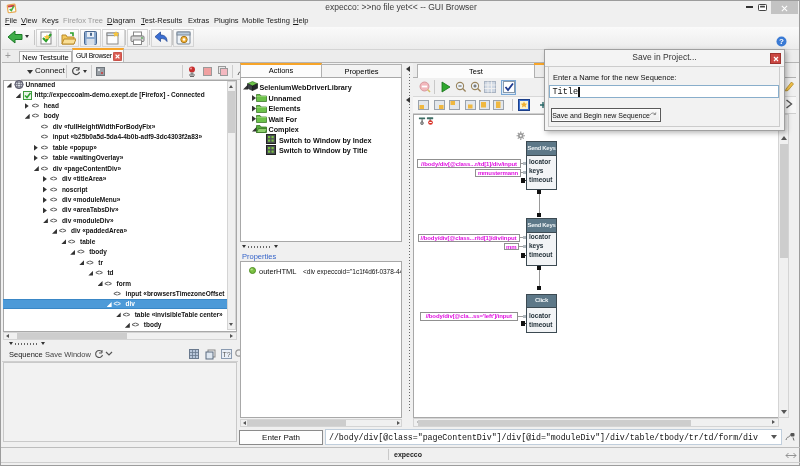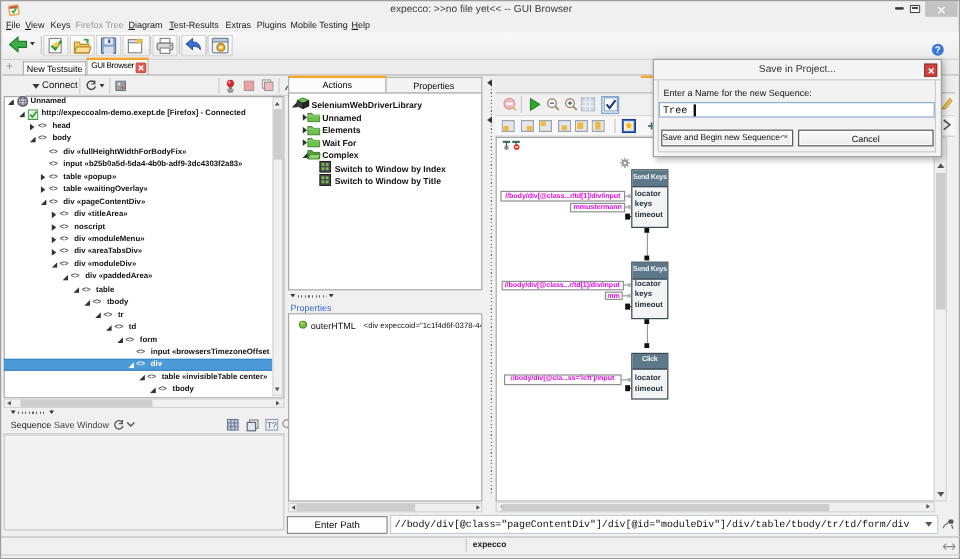--- a/index.html
+++ b/index.html
@@ -369,20 +369,21 @@
   <div class="sbv" style="left:239px;top:418px;width:162px;height:8px;"></div>
   <div class="sarr" style="left:242px;top:420px;border-top:2.5px solid transparent;border-bottom:2.5px solid transparent;border-right:3.5px solid #555;"></div>
   <div class="thumb" style="left:246px;top:419px;width:99px;height:6px;"></div>
   <div class="sarr" style="left:396px;top:420px;border-top:2.5px solid transparent;border-bottom:2.5px solid transparent;border-left:3.5px solid #555;"></div>
 
   <div class="abs vdots" style="left:408px;top:73px;width:1px;height:338px;"></div>
   <div class="sarr" style="left:405px;top:65px;border-top:3px solid transparent;border-bottom:3px solid transparent;border-right:4.5px solid #333;"></div>
   <div class="sarr" style="left:405px;top:96px;border-top:3px solid transparent;border-bottom:3px solid transparent;border-right:4.5px solid #333;"></div>
 
   <div class="abs" style="left:412px;top:62px;width:383px;height:15px;background:#ececec;border-bottom:1px solid #b0b0b0;box-sizing:border-box;"></div>
+  <div class="abs" style="left:416px;top:63px;width:118px;height:14px;background:#fcfcfc;border:1px solid #b0b0b0;border-bottom:none;box-sizing:border-box;font-size:7.5px;text-align:center;line-height:13px;">Test</div>
   <div class="abs" style="left:533px;top:61.5px;width:10px;height:2.5px;background:#f7a428;"></div>
 
   <div class="abs" style="left:412px;top:77px;width:383px;height:19px;background:#f0f0f0;border-bottom:1px solid #d8d8d8;box-sizing:border-box;">
     <svg class="abs" style="left:6px;top:3px" width="12" height="12" viewBox="0 0 12 12">
         <circle cx="5.5" cy="5.5" r="4.5" fill="#f2b8bc" stroke="#d8999e"></circle>
         <rect x="2.8" y="4.6" width="5.4" height="1.8" fill="#fff"></rect>
         <path d="M8.5 8.5 L11 11" stroke="#d8c06a" stroke-width="1.6"></path>
       </svg>
     <div class="abs" style="left:21px;top:2px;width:1px;height:14px;background:#c9c9c9;"></div>
     <svg class="abs" style="left:28px;top:3px" width="10" height="12" viewBox="0 0 10 12">
@@ -538,27 +539,26 @@
   <div class="abs" style="left:543px;top:48px;width:241px;height:82px;background:#f4f4f4;border:1px solid #9f9f9f;box-sizing:border-box;box-shadow:2px 2px 5px rgba(0,0,0,0.28);"></div>
   <div class="abs" style="left:543px;top:51px;width:241px;text-align:center;font-size:8.5px;color:#333;">Save in Project...</div>
   <div class="abs" style="left:769px;top:52px;width:11px;height:11px;background:#cb4742;border:1px solid #9e322e;box-sizing:border-box;"></div>
   <svg class="abs" style="left:771.5px;top:54.5px" width="6" height="6" viewBox="0 0 6 6">
       <path d="M1 1 L5 5 M5 1 L1 5" stroke="#fff" stroke-width="1.2"></path>
     </svg>
   <div class="abs" style="left:544px;top:65px;width:239px;height:1px;background:#c9c9c9;"></div>
   <div class="abs" style="left:547px;top:65px;width:232px;height:61px;background:#f2f2f2;border:1px solid #cccccc;box-sizing:border-box;"></div>
   <div class="abs" style="left:552px;top:71.5px;font-size:7.5px;color:#111;">Enter a Name for the new Sequence:</div>
   <div class="abs" style="left:548px;top:84px;width:230px;height:13px;background:#fff;border:1px solid #89aecb;box-sizing:border-box;"></div>
-  <div class="abs" style="left:551.5px;top:86px;font-size:8.5px;font-family:'Liberation Mono',monospace;color:#111;">Tree</div>
+  <div class="abs" style="left:551.5px;top:86px;font-size:8.5px;font-family:'Liberation Mono',monospace;color:#111;">Title</div>
   <div class="abs" style="left:577px;top:85.5px;width:2px;height:10px;background:#111;"></div>
   <div class="abs" style="left:550px;top:106.5px;width:110px;height:14px;background:linear-gradient(#fafafa,#ececec);border:1px solid #5a5a5a;box-shadow:inset 0 0 0 1px #fdfdfd;box-sizing:border-box;font-size:7px;color:#111;text-align:center;line-height:13px;padding-right:10px;white-space:nowrap;">Save and Begin new Sequence</div>
   <svg class="abs" style="left:648px;top:110px" width="9" height="7" viewBox="0 0 9 7">
       <path d="M1 4 C2.5 1.5 5 1.5 6.5 3.5 M6.5 3.5 L6.8 1.5 M6.5 3.5 L4.6 3.6" stroke="#8a8a8a" stroke-width="1" fill="none"></path>
     </svg>
-  <div class="abs" style="left:664px;top:106.5px;width:113px;height:14px;background:linear-gradient(#fafafa,#ececec);border:1px solid #5a5a5a;box-shadow:inset 0 0 0 1px #fdfdfd;box-sizing:border-box;font-size:7.5px;color:#111;text-align:center;line-height:13px;">Cancel</div>
 
   <div class="abs" style="left:0;top:446px;width:800px;height:1px;background:#bdbdbd;"></div>
   <div class="abs" style="left:387px;top:448px;width:1px;height:11px;background:#c9c9c9;"></div>
   <div class="abs" style="left:393px;top:450px;font-size:7px;font-weight:bold;color:#222;">expecco</div>
   <div class="abs" style="left:0;top:461px;width:800px;height:1px;background:#cfcfcf;"></div>
   <svg class="abs" style="left:784px;top:450px" width="12" height="9" viewBox="0 0 12 9">
     <path d="M1 4.5 L3.5 2 M1 4.5 L3.5 7 M1 4.5 L11 4.5 M11 4.5 L8.5 2 M11 4.5 L8.5 7" stroke="#888" stroke-width="0.9" fill="none"></path>
   </svg>
 
 </div>

